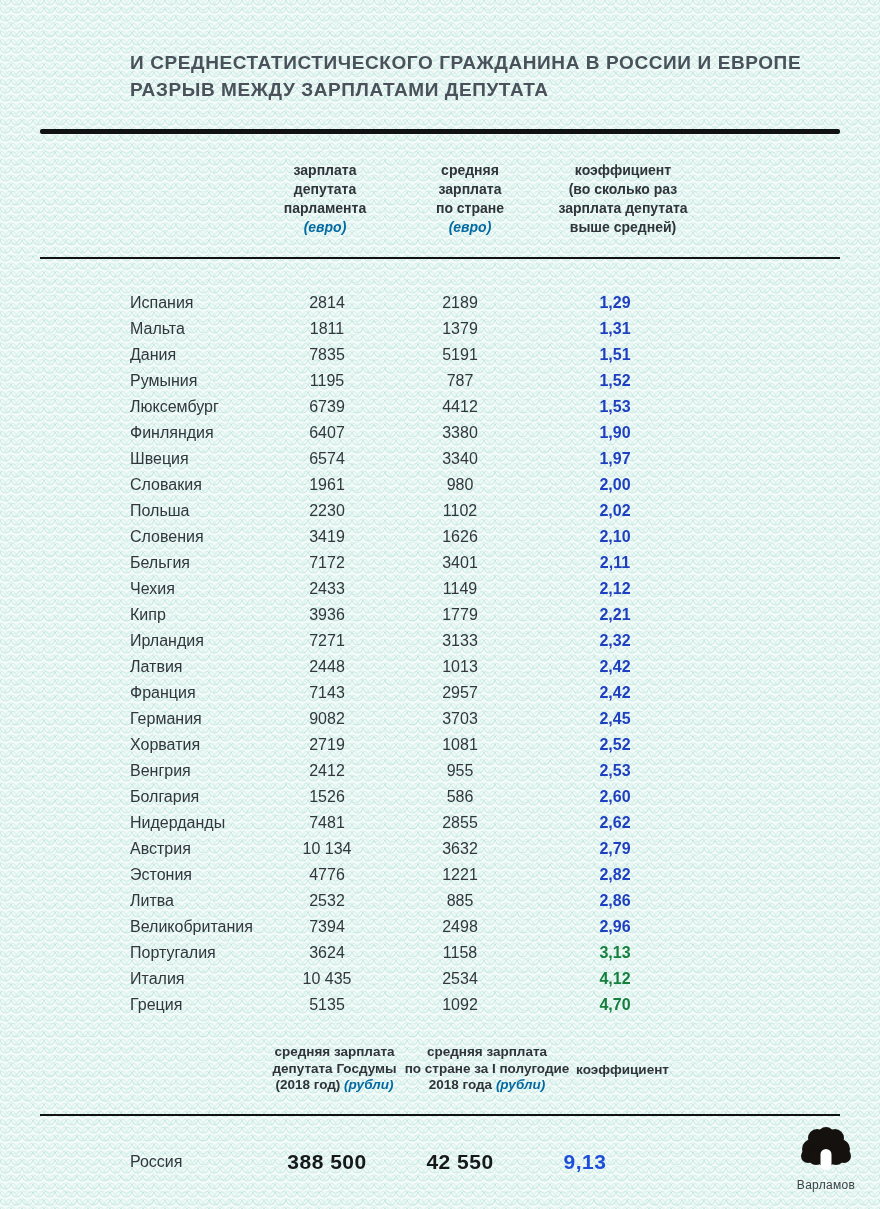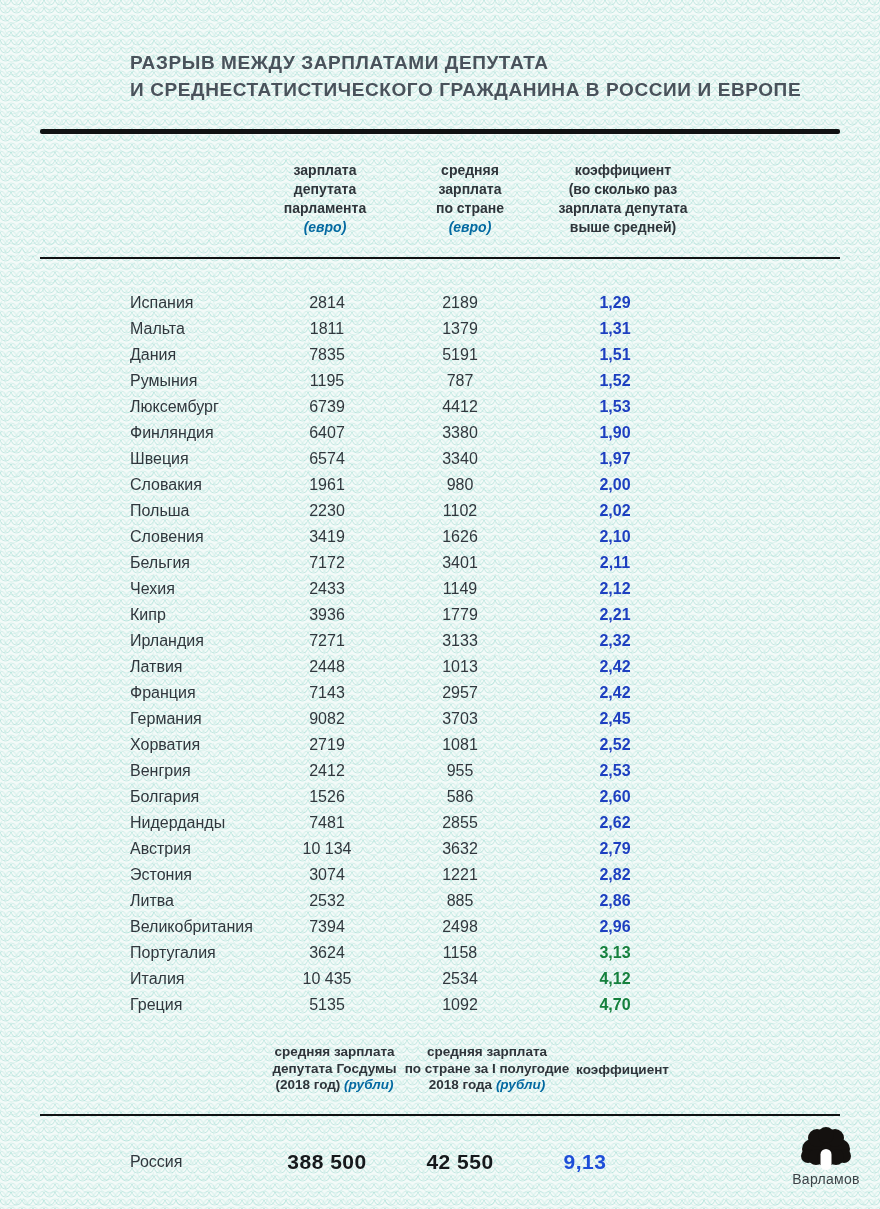--- a/index.html
+++ b/index.html
@@ -47,30 +47,30 @@
   .b3{left:540px;width:165px;padding-top:18px;}
 
   .russia{position:absolute;left:0;top:1146px;width:720px;height:32px;line-height:32px;}
   .russia .c-country{font-size:16px;color:#30373d;}
   .russia .big{font-size:21px;font-weight:bold;color:#16191c;letter-spacing:.5px;}
   .russia .c-coef{left:520px;}
   .russia .c-coef.red{color:#1d4ed8;}
 
   .logo{position:absolute;left:789px;top:1126px;width:74px;text-align:center;}
   .logo svg{display:block;margin:0 auto;}
-  .logo-text{font-size:14px;color:#3c4247;margin-top:1px;letter-spacing:.3px;}
+  .logo-text{font-size:12px;color:#3c4247;margin-top:8px;letter-spacing:.3px;}
 </style>
 </head>
 <body>
 
 <div class="page">
 
   <div class="title">
+    <div>И СРЕДНЕСТАТИСТИЧЕСКОГО ГРАЖДАНИНА В РОССИИ И ЕВРОПЕ</div>
     <div>РАЗРЫВ МЕЖДУ ЗАРПЛАТАМИ ДЕПУТАТА</div>
-    <div>И СРЕДНЕСТАТИСТИЧЕСКОГО ГРАЖДАНИНА В РОССИИ И ЕВРОПЕ</div>
   </div>
 
   <div class="rule thick"></div>
 
   <div class="thead">
     <div class="th th1">
       <div>зарплата</div>
       <div>депутата</div>
       <div>парламента</div>
       <div class="unit">(евро)</div>
@@ -219,21 +219,21 @@
       <div class="c-coef blue">2,62</div>
     </div>
       <div class="row">
       <div class="c-country">Австрия</div>
       <div class="c-dep">10 134</div>
       <div class="c-avg">3632</div>
       <div class="c-coef blue">2,79</div>
     </div>
       <div class="row">
       <div class="c-country">Эстония</div>
-      <div class="c-dep">3074</div>
+      <div class="c-dep">4776</div>
       <div class="c-avg">1221</div>
       <div class="c-coef blue">2,82</div>
     </div>
       <div class="row">
       <div class="c-country">Литва</div>
       <div class="c-dep">2532</div>
       <div class="c-avg">885</div>
       <div class="c-coef blue">2,86</div>
     </div>
       <div class="row">

